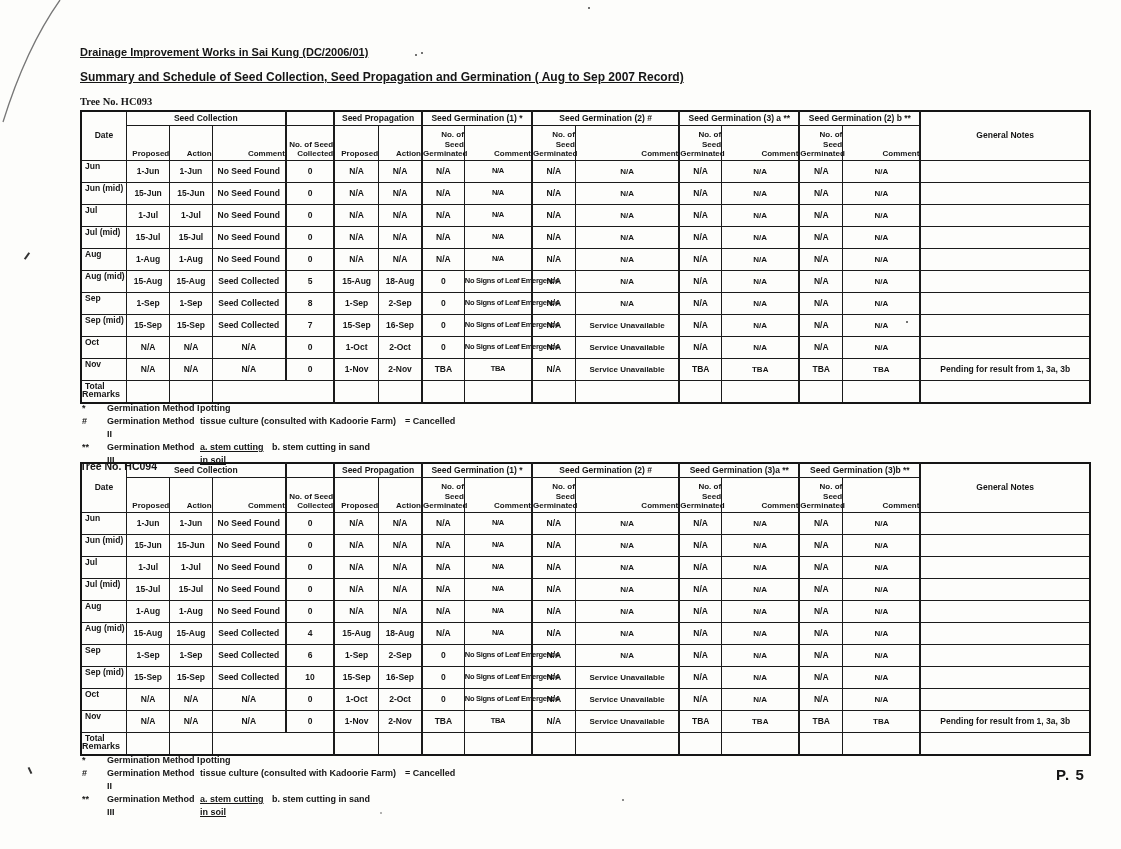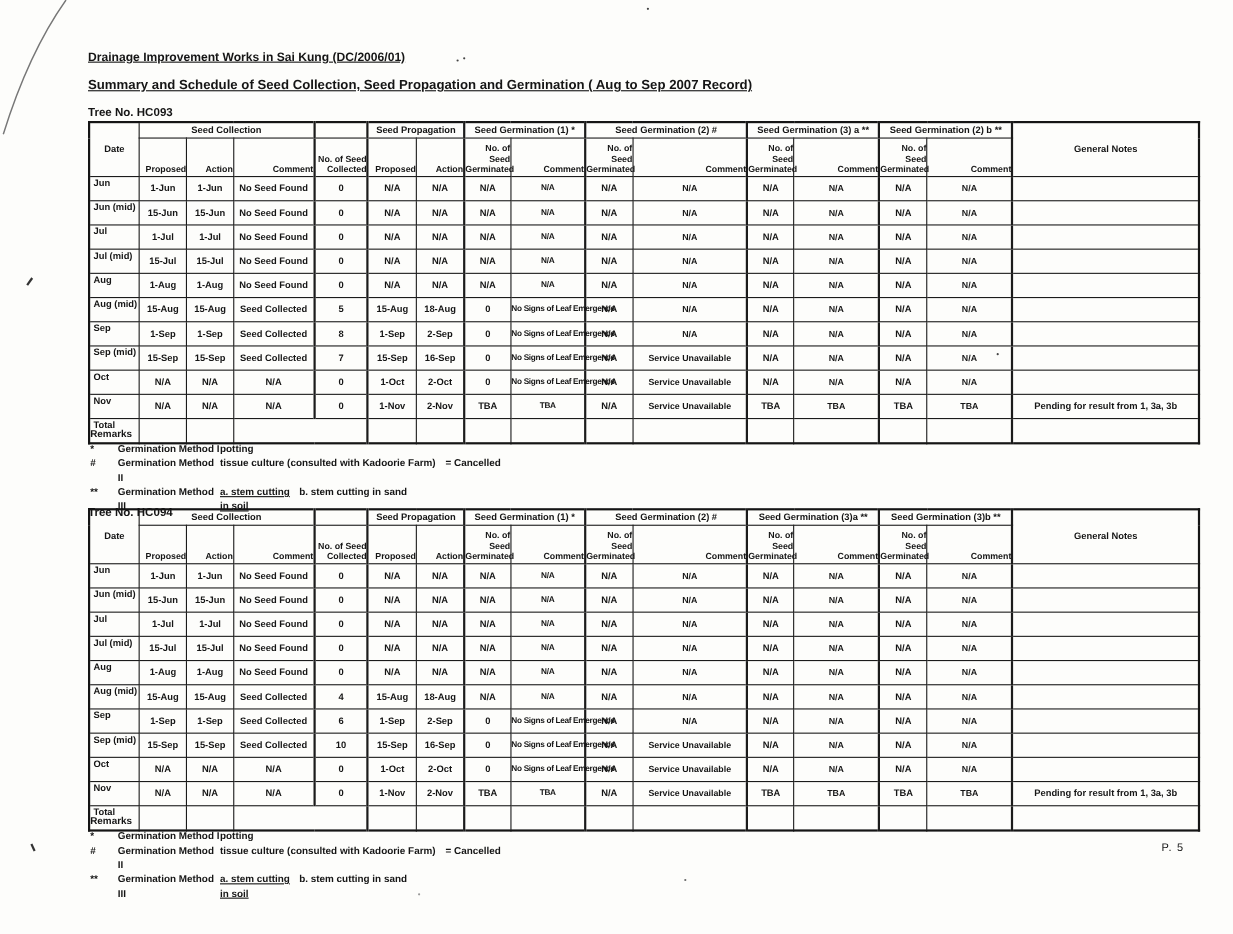--- a/index.html
+++ b/index.html
@@ -5,21 +5,21 @@
   html,body{margin:0;padding:0;}
   body{
     width:1121px;height:849px;position:relative;overflow:hidden;
     background:#fdfdfb;color:#151515;
     font-family:"Liberation Sans", sans-serif;
   }
   .abs{position:absolute;}
   .doc-title{left:80px;top:46px;font-size:11px;font-weight:bold;text-decoration:underline;}
   .doc-subtitle{left:80px;top:70px;font-size:12px;font-weight:bold;text-decoration:underline;}
   .tree-label{left:80px;font-size:10.5px;font-weight:bold;}
-  .page-number{left:1056px;top:766px;font-size:10px;font-weight:normal;letter-spacing:1px;}
+  .page-number{left:1056px;top:766px;font-size:15px;font-weight:bold;letter-spacing:1px;}
 
   table.sched{
     border-collapse:collapse;table-layout:fixed;width:1011px;
     border:2px solid #151515;background:transparent;
   }
   table.sched th, table.sched td{
     border:1px solid #1b1b1b;padding:0;text-align:center;
     font-weight:bold;font-size:8.5px;line-height:1.15;
     white-space:nowrap;overflow:visible;
   }
@@ -56,21 +56,21 @@
 <div class="speck" style="left:588px;top:7px;"></div>
 <div class="speck" style="left:906px;top:321px;"></div>
 <div class="speck" style="left:622px;top:799px;background:#666;"></div>
 <div class="speck" style="left:380px;top:812px;background:#999;"></div>
 <div class="tick" style="left:26px;top:252px;width:2px;height:8px;transform:rotate(35deg);"></div>
 <div class="tick" style="left:29px;top:767px;width:2px;height:7px;transform:rotate(-25deg);"></div>
 
 <div class="abs doc-title">Drainage Improvement Works in Sai Kung (DC/2006/01)</div>
 <div class="abs doc-subtitle">Summary and Schedule of Seed Collection, Seed Propagation and Germination  ( Aug to Sep 2007 Record)</div>
 
-<div class="abs tree-label" style="top:96px;">Tree No. HC093</div>
+<div class="abs tree-label" style="top:96px;font-family:Liberation Serif, serif;">Tree No. HC093</div>
 <div class="abs" style="left:80px;top:110px;">
   <table class="sched">
     <colgroup>
       <col style="width:4.5%">
         <col style="width:4.3%">
         <col style="width:4.2%">
         <col style="width:7.3%">
       <col style="width:4.8%">
         <col style="width:4.4%">
         <col style="width:4.3%">

